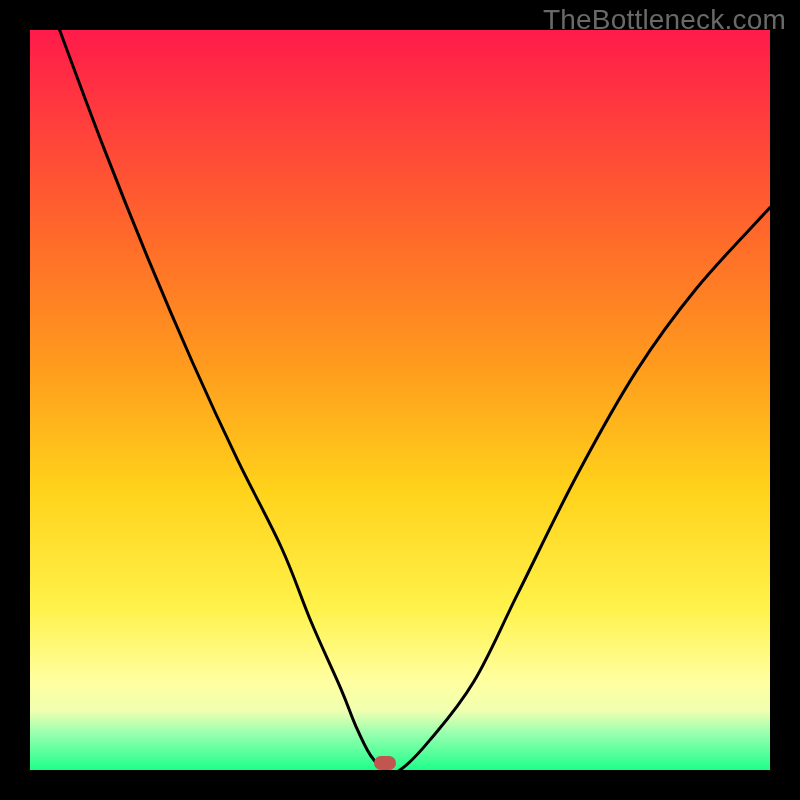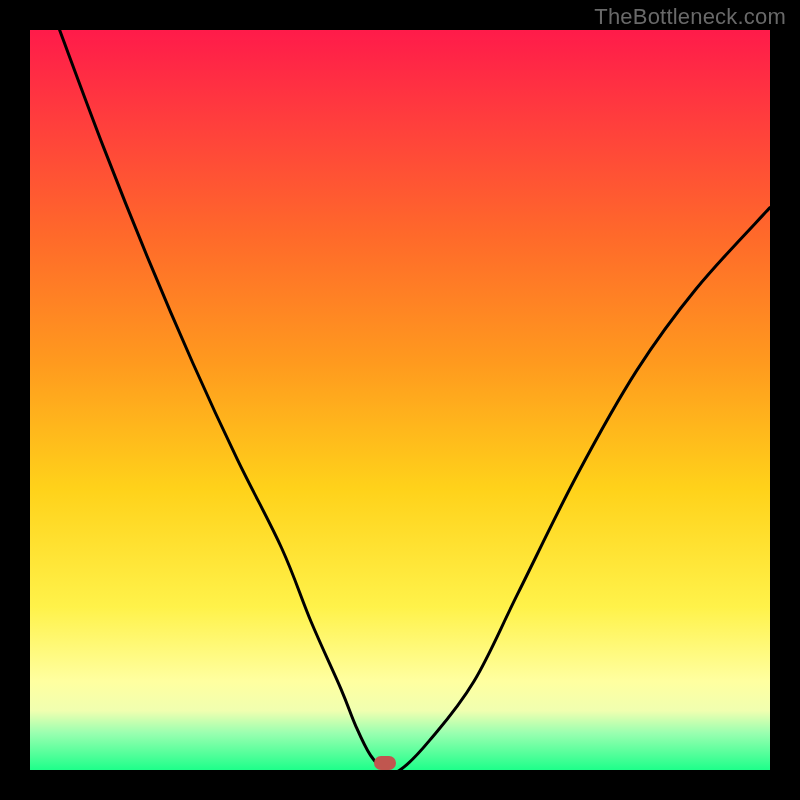--- a/index.html
+++ b/index.html
@@ -36,21 +36,21 @@
       #f0ffb0 92%,
       #9affb0 95%,
       #1eff8a 100%
     );
   }
   .watermark {
     position: absolute;
     top: 4px;
     right: 14px;
     color: #696969;
-    font-size: 22px;
+    font-size: 28px;
     font-weight: 500;
     letter-spacing: 0.2px;
     user-select: none;
   }
   svg.curve {
     position: absolute;
     left: 0;
     top: 0;
     width: 100%;
     height: 100%;

